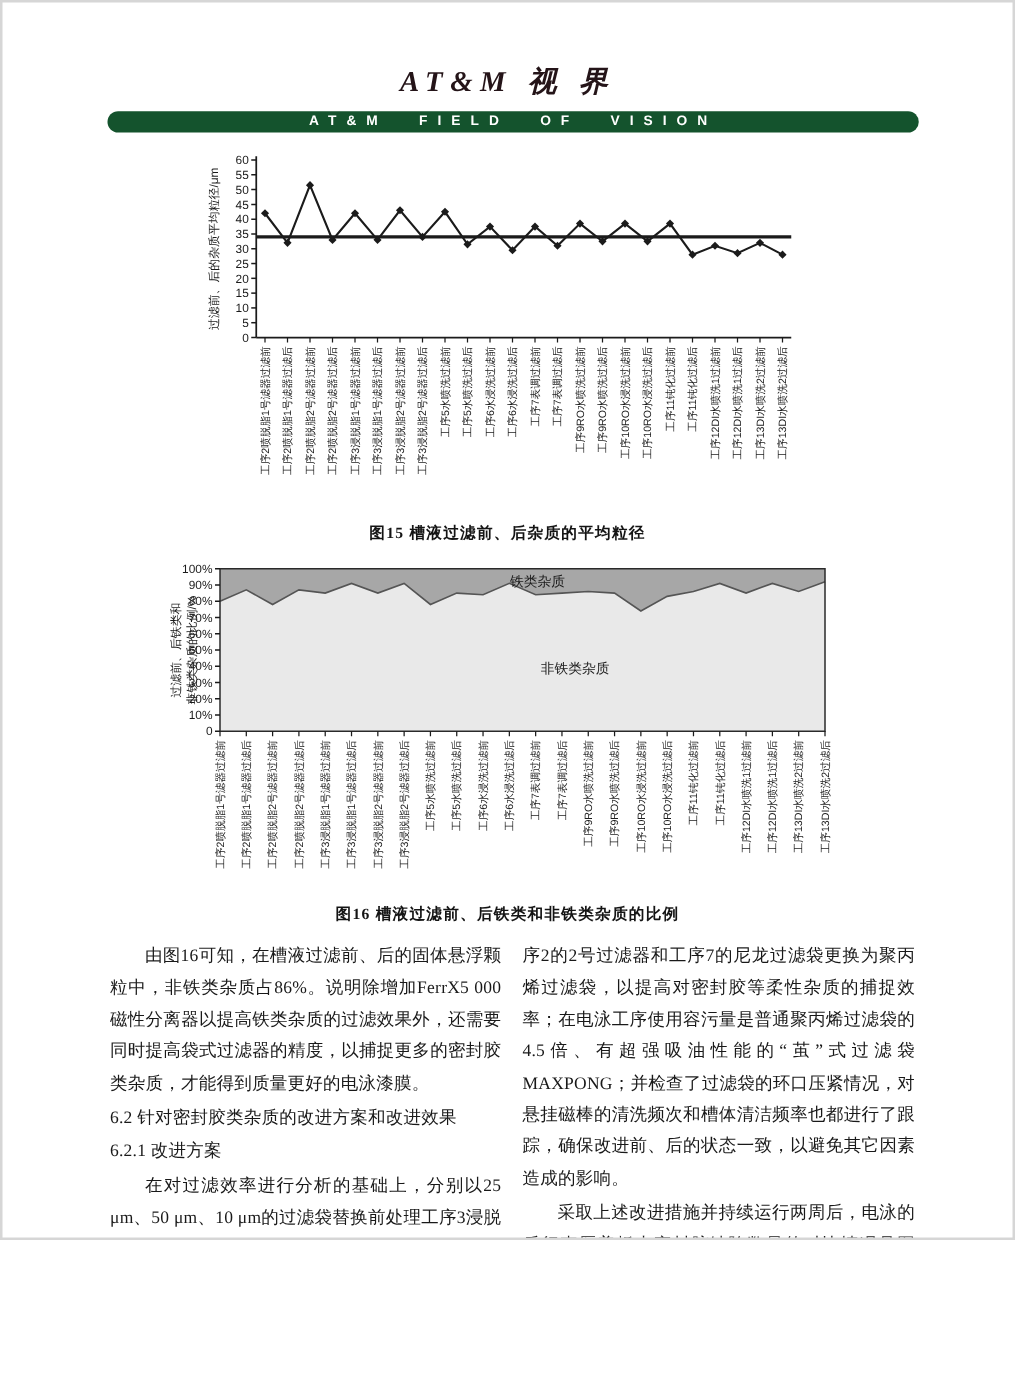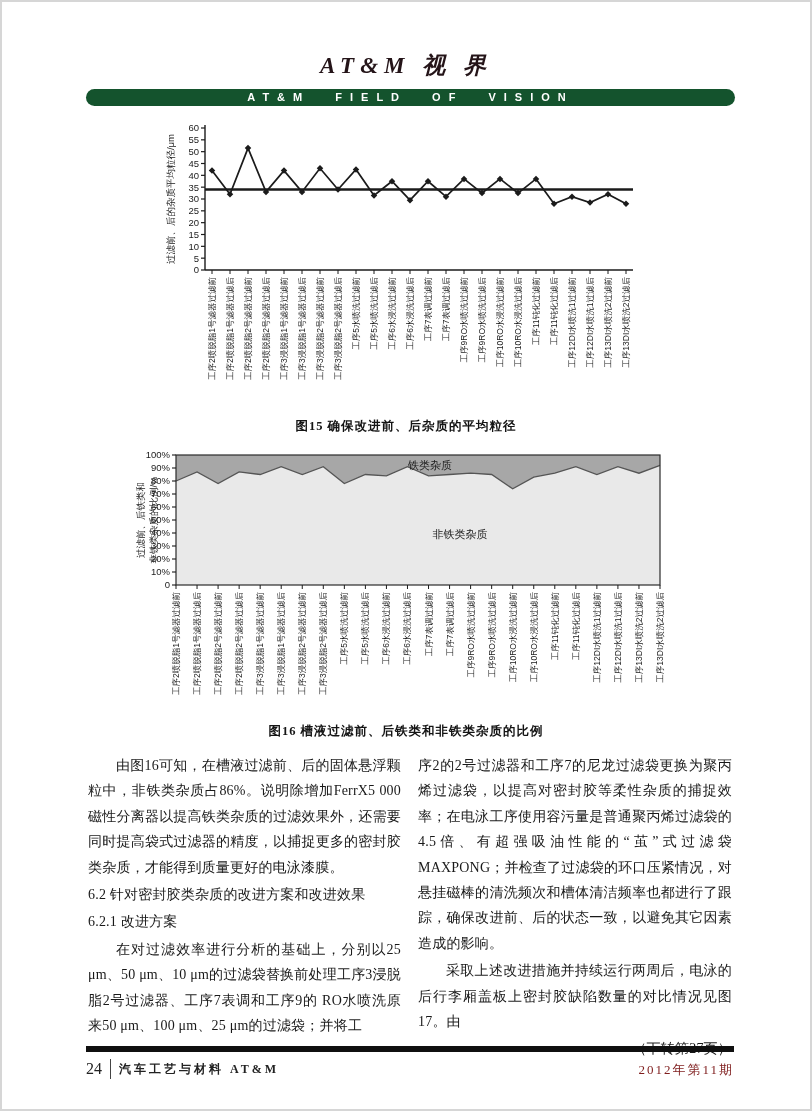--- a/index.html
+++ b/index.html
@@ -1,17 +1,17 @@
 <!DOCTYPE html>
 <html><head>
 <meta charset="utf-8">
 <style>
   html,body{margin:0;padding:0;background:#fff;}
   .page{
-    position:relative;width:812px;height:1111px;background:#fff;
+    position:relative;width:812px;height:992px;background:#fff;
     box-sizing:border-box;border:2px solid #d6d6d6;overflow:hidden;
     font-family:"Liberation Serif","DejaVu Serif",serif;color:#1c1c1c;
   }
   .masthead{
     position:absolute;top:48px;left:0;width:100%;text-align:center;
     font-style:italic;font-weight:bold;font-size:23px;letter-spacing:6px;color:#241418;
   }
   .banner{
     position:absolute;top:87px;left:84px;width:649px;height:17px;
     background:#14532d;border-radius:9px;color:#fff;text-align:center;
@@ -160,21 +160,21 @@
         <rect x="373.7" y="56.58333333333334" width="4.6" height="4.6" fill="#1b1b1b" transform="rotate(45 376 58.88333333333334)"></rect>
         <rect x="391.7" y="81.43333333333334" width="4.6" height="4.6" fill="#1b1b1b" transform="rotate(45 394 83.73333333333333)"></rect>
         <rect x="409.7" y="74.33333333333334" width="4.6" height="4.6" fill="#1b1b1b" transform="rotate(45 412 76.63333333333334)"></rect>
         <rect x="427.7" y="80.25" width="4.6" height="4.6" fill="#1b1b1b" transform="rotate(45 430 82.55)"></rect>
         <rect x="445.7" y="71.96666666666667" width="4.6" height="4.6" fill="#1b1b1b" transform="rotate(45 448 74.26666666666667)"></rect>
         <rect x="463.7" y="81.43333333333334" width="4.6" height="4.6" fill="#1b1b1b" transform="rotate(45 466 83.73333333333333)"></rect>
         <text x="14" y="79" text-anchor="middle" font-size="9.5" transform="rotate(-90 14 79)" font-family="&quot;Liberation Sans&quot;,&quot;DejaVu Sans&quot;,sans-serif">过滤前、后的杂质平均粒径/μm</text>
       </svg>
   </div>
 
-  <div class="caption caption15">图15 确保改进前、后杂质的平均粒径</div>
+  <div class="caption caption15">图15 槽液过滤前、后杂质的平均粒径</div>
 
   <div class="fig16">
     <svg id="fig16-svg" width="540" height="274" viewBox="0 0 540 274">
         <polygon points="46,137 46,33 67.04347826086956,23.900000000000006 88.08695652173913,35.599999999999994 109.13043478260869,23.900000000000006 130.17391304347825,26.5 151.2173913043478,18.700000000000003 172.26086956521738,26.5 193.30434782608697,18.700000000000003 214.34782608695653,35.599999999999994 235.3913043478261,26.5 256.4347826086956,27.799999999999997 277.47826086956525,18.700000000000003 298.52173913043475,27.799999999999997 319.5652173913044,26.5 340.60869565217394,25.200000000000003 361.6521739130435,26.5 382.69565217391306,40.8 403.7391304347826,29.099999999999994 424.7826086956522,25.200000000000003 445.82608695652175,18.700000000000003 466.8695652173913,26.5 487.9130434782609,18.700000000000003 508.95652173913044,25.200000000000003 530,17.400000000000006 530,137" fill="#e9e9e9"></polygon>
         <polygon points="46,33 67.04347826086956,23.900000000000006 88.08695652173913,35.599999999999994 109.13043478260869,23.900000000000006 130.17391304347825,26.5 151.2173913043478,18.700000000000003 172.26086956521738,26.5 193.30434782608697,18.700000000000003 214.34782608695653,35.599999999999994 235.3913043478261,26.5 256.4347826086956,27.799999999999997 277.47826086956525,18.700000000000003 298.52173913043475,27.799999999999997 319.5652173913044,26.5 340.60869565217394,25.200000000000003 361.6521739130435,26.5 382.69565217391306,40.8 403.7391304347826,29.099999999999994 424.7826086956522,25.200000000000003 445.82608695652175,18.700000000000003 466.8695652173913,26.5 487.9130434782609,18.700000000000003 508.95652173913044,25.200000000000003 530,17.400000000000006 530,7 46,7" fill="#a7a7a7"></polygon>
         <polyline points="46,33 67.04347826086956,23.900000000000006 88.08695652173913,35.599999999999994 109.13043478260869,23.900000000000006 130.17391304347825,26.5 151.2173913043478,18.700000000000003 172.26086956521738,26.5 193.30434782608697,18.700000000000003 214.34782608695653,35.599999999999994 235.3913043478261,26.5 256.4347826086956,27.799999999999997 277.47826086956525,18.700000000000003 298.52173913043475,27.799999999999997 319.5652173913044,26.5 340.60869565217394,25.200000000000003 361.6521739130435,26.5 382.69565217391306,40.8 403.7391304347826,29.099999999999994 424.7826086956522,25.200000000000003 445.82608695652175,18.700000000000003 466.8695652173913,26.5 487.9130434782609,18.700000000000003 508.95652173913044,25.200000000000003 530,17.400000000000006" fill="none" stroke="#555555" stroke-width="1.3"></polyline>
         <rect x="46" y="7" width="484" height="130" fill="none" stroke="#2a2a2a" stroke-width="1.2"></rect>
         <line x1="42" y1="137" x2="46" y2="137" stroke="#1b1b1b" stroke-width="1.1"></line>
         <text x="40" y="140.4" text-anchor="end" font-size="9.5" font-family="&quot;Liberation Sans&quot;,&quot;DejaVu Sans&quot;,sans-serif">0</text>
         <line x1="42" y1="124" x2="46" y2="124" stroke="#1b1b1b" stroke-width="1.1"></line>

